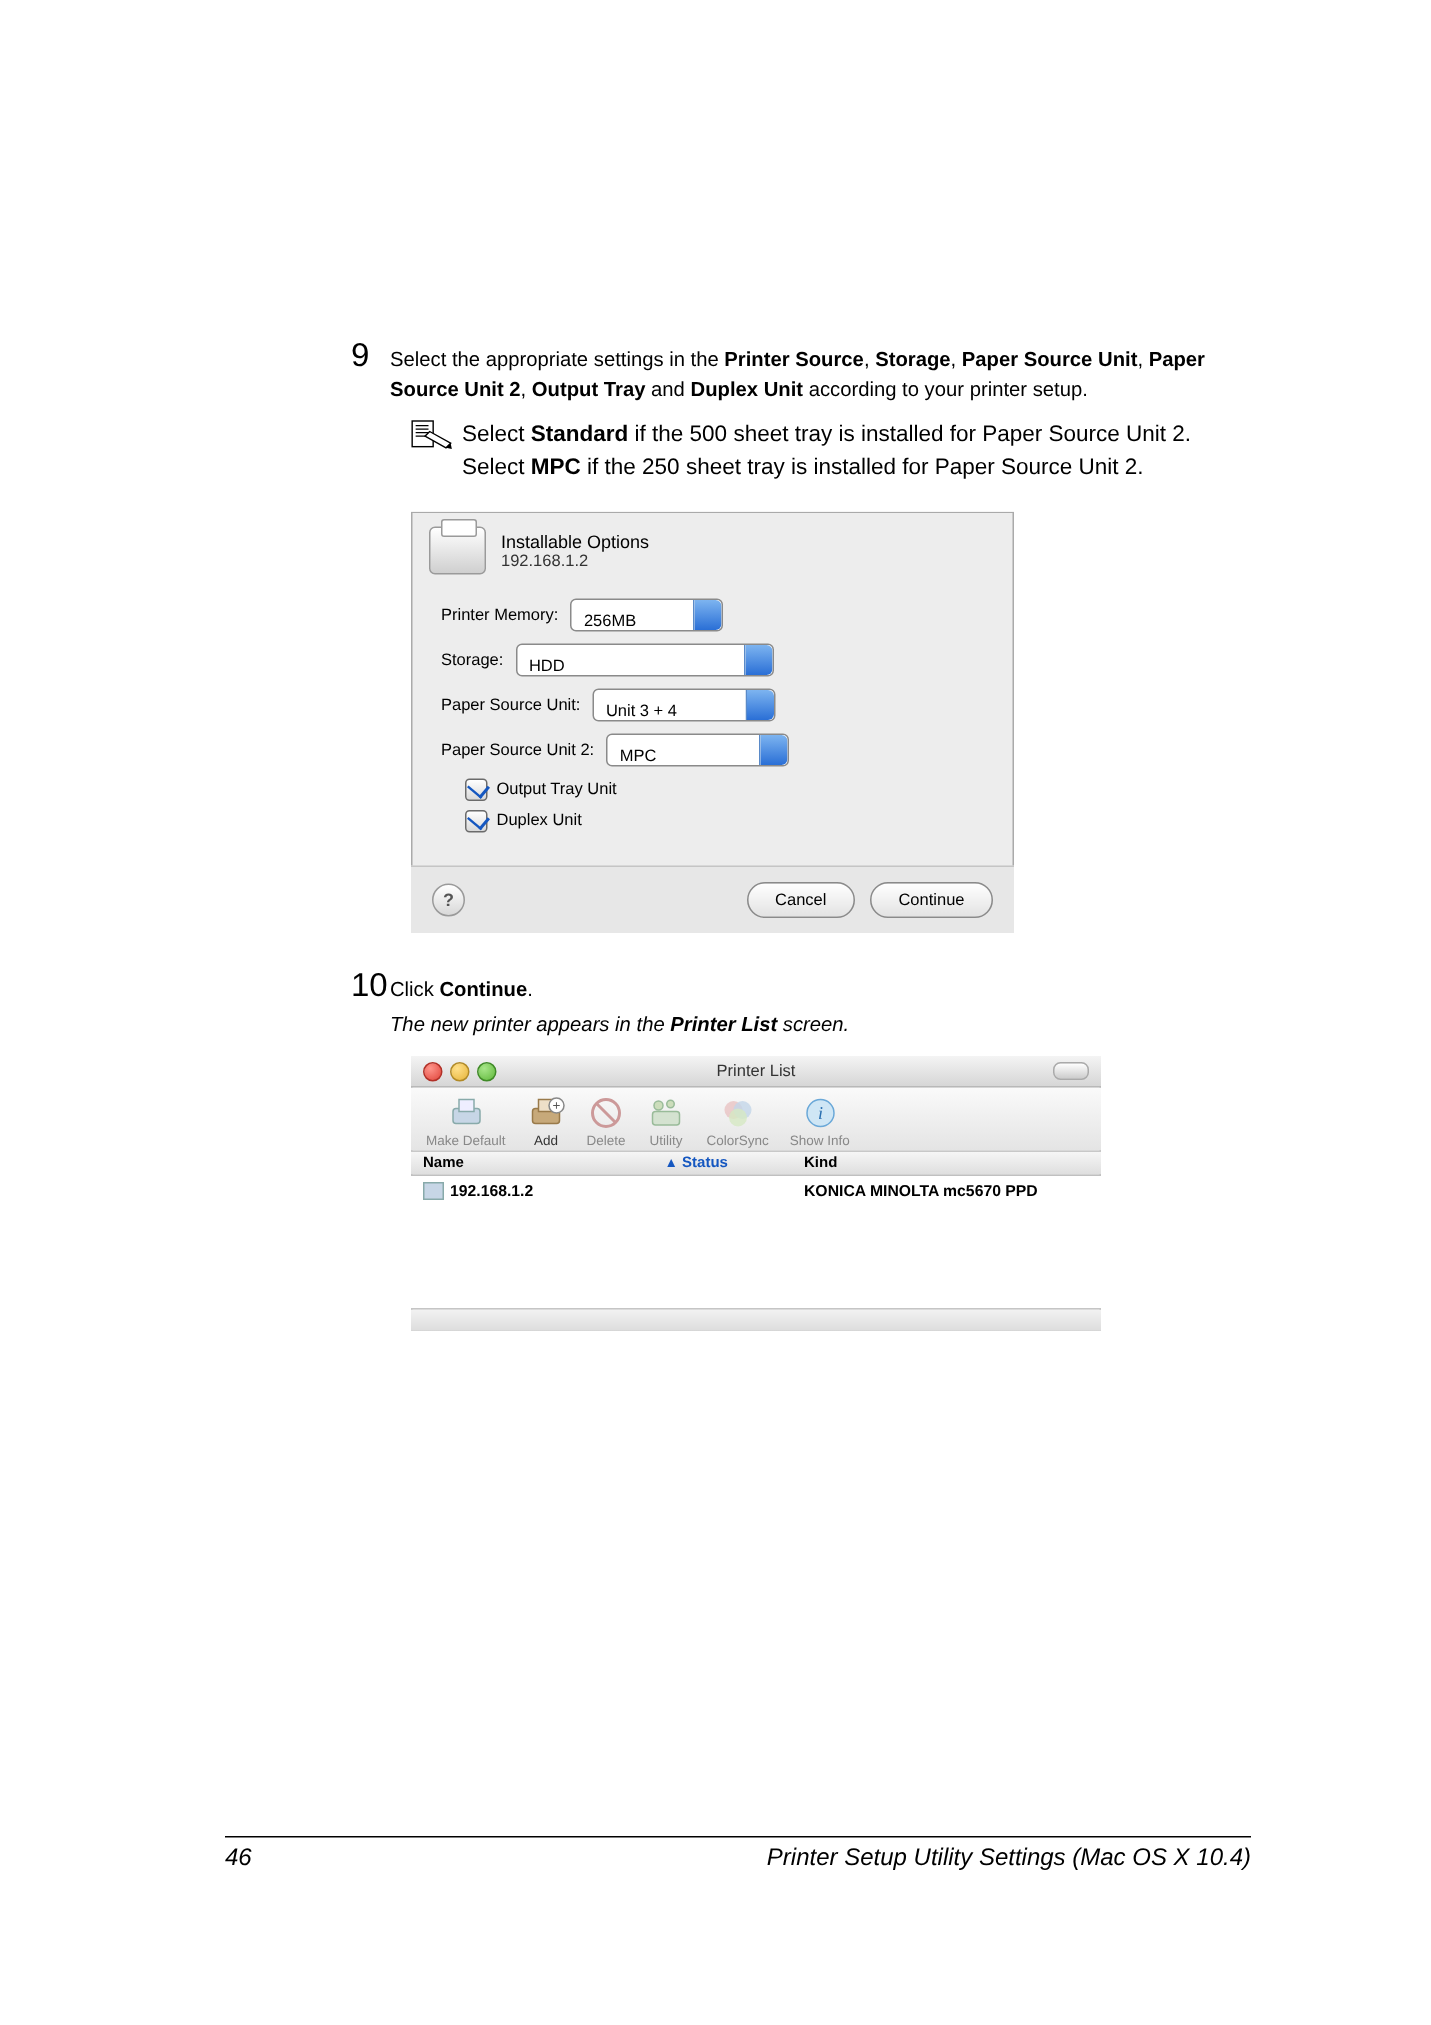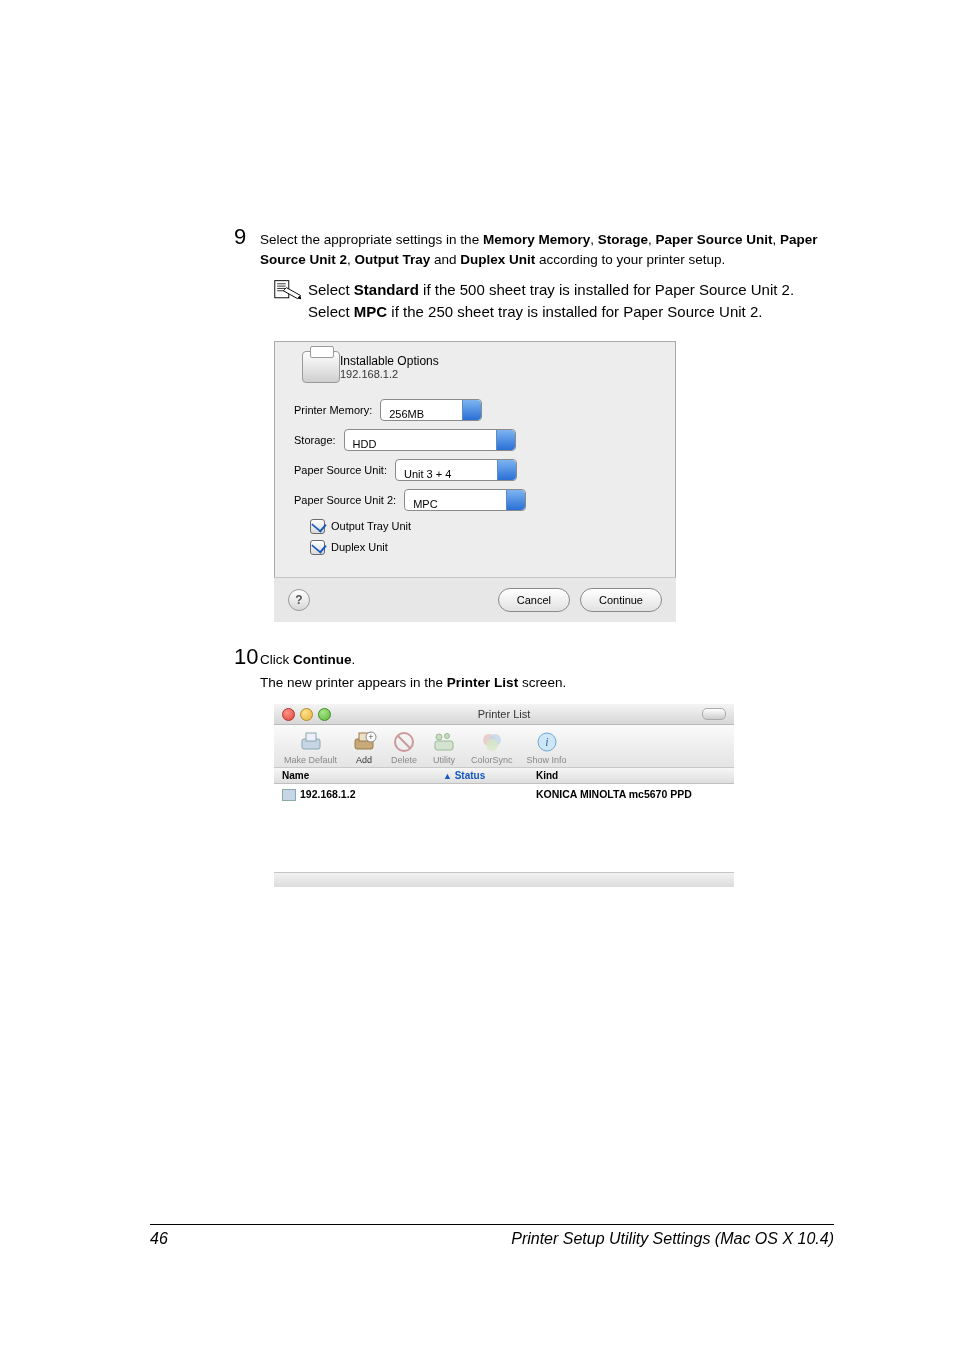--- a/index.html
+++ b/index.html
@@ -7,21 +7,21 @@
 .step{position:relative;margin-bottom:10px}
 .step-num{position:absolute;left:-26px;top:-6px;font-size:22px;font-weight:400}
 .step-body{font-size:13.5px;line-height:1.45}
 .b{font-weight:700}
 .note{display:flex;margin:10px 0 18px 14px}
 .note-icon{flex:0 0 34px}
 .note-icon svg{width:28px;height:22px}
 .note-text{font-size:15px;line-height:1.45}
 .shot{display:block;margin:14px 0 28px 14px;box-shadow:0 0 0 1px #aaa inset}
 .dlg1{width:402px;background:#ededed;font-family:'Lucida Grande',Arial,sans-serif;font-size:11px}
-.dlg1 .hdr{display:flex;align-items:center;padding:10px 28px 4px}
+.dlg1 .hdr{display:flex;align-items:center;gap:10px;padding:10px 12px 4px}
 .prn-ico{width:36px;height:30px;background:linear-gradient(#fff,#cfcfcf);border:1px solid #9a9a9a;border-radius:4px;position:relative}
 .prn-ico:before{content:"";position:absolute;left:7px;top:-6px;width:22px;height:10px;background:#fff;border:1px solid #9a9a9a;border-radius:2px}
 .hdr-t .t1{font-size:12px}
 .hdr-t .t2{font-size:11px;color:#333}
 .dlg1 .info{padding:12px 20px 8px;font-size:10.5px;line-height:1.35;border-top:1px solid #c8c8c8}
 .opts{padding:4px 20px 16px}
 .row{display:flex;align-items:center;margin:8px 0}
 .row label{font-size:11px;margin-right:8px}
 .sel{display:inline-flex;align-items:flex-end;background:#fff;border:1px solid #8a8a8a;border-radius:4px;height:20px;padding:0 22px 0 8px;font-size:11px;position:relative;box-shadow:0 1px 0 #fff inset}
 .sel:after{content:"";position:absolute;right:0;top:0;width:18px;height:100%;background:linear-gradient(#7db4f0,#2a6fd6);border-left:1px solid #5a8ac8;border-radius:0 4px 4px 0}
@@ -50,34 +50,34 @@
 .tbi .ic{width:26px;height:22px}
 .tbl-h{display:flex;background:linear-gradient(#f6f6f6,#dedede);font-size:10px;font-weight:700;border-bottom:1px solid #c0c0c0}
 .tbl-h div{padding:2px 8px}
 .c1{flex:1}
 .c2{width:80px;color:#1557c0}
 .c3{width:190px}
 .tbl-b{background:#fff;min-height:88px}
 .tbl-r{display:flex;font-size:10.5px;font-weight:700}
 .tbl-r div{padding:4px 8px}
 .d2-status{height:14px;background:linear-gradient(#f2f2f2,#ddd);border-top:1px solid #c5c5c5}
-.result-text{font-size:13.5px;margin:6px 0 10px}
+.result-text{font-style:italic;font-size:13.5px;margin:6px 0 10px}
 .footer{position:absolute;bottom:102px;left:150px;right:120px;border-top:1px solid #000;padding-top:5px;display:flex;justify-content:space-between;font-style:italic;font-size:16px}
 .footer .pg{font-style:italic}
 .sarr{font-size:9px;color:#1557c0;margin-left:3px}
 </style>
 </head>
 <body>
 
 <div class="page">
 
   <div class="step">
     <div class="step-num">9</div>
     <div class="step-body">
-      <span>Select the appropriate settings in the </span><span class="b">Memory Memory</span><span>, </span><span class="b">Storage</span><span>, </span><span class="b">Paper Source Unit</span><span>, </span><span class="b">Paper Source Unit 2</span><span>, </span><span class="b">Output Tray</span><span> and </span><span class="b">Duplex Unit</span><span> according to your printer setup.</span>
+      <span>Select the appropriate settings in the </span><span class="b">Printer Source</span><span>, </span><span class="b">Storage</span><span>, </span><span class="b">Paper Source Unit</span><span>, </span><span class="b">Paper Source Unit 2</span><span>, </span><span class="b">Output Tray</span><span> and </span><span class="b">Duplex Unit</span><span> according to your printer setup.</span>
     </div>
   </div>
 
   <div class="note">
     <div class="note-icon">
       <svg viewBox="0 0 36 26">
           <rect x="1" y="1" width="18" height="22" fill="none" stroke="#000" stroke-width="1.2"></rect>
           <line x1="4" y1="5" x2="15" y2="5" stroke="#000"></line>
           <line x1="4" y1="8" x2="15" y2="8" stroke="#000"></line>
           <line x1="4" y1="11" x2="15" y2="11" stroke="#000"></line>

